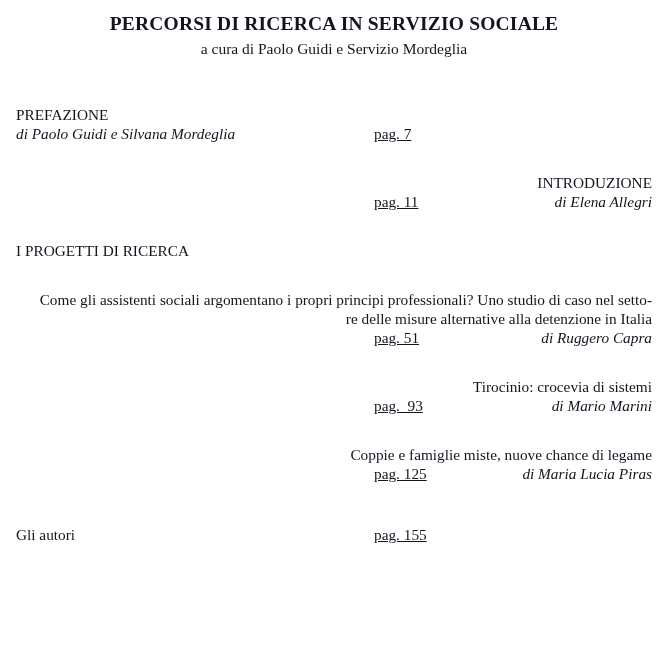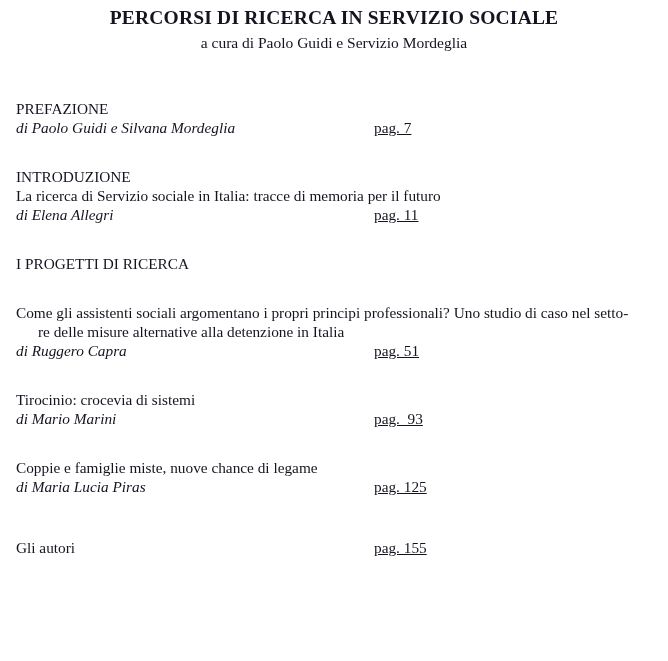--- a/index.html
+++ b/index.html
@@ -13,21 +13,21 @@
     overflow: hidden;
     font-family: "Liberation Serif", "DejaVu Serif", serif;
     color: #141420;
     -webkit-font-smoothing: antialiased;
   }
   .page {
     position: relative;
     width: 668px;
     height: 580px;
     box-sizing: border-box;
-    padding: 0 16px;
+    padding: 6px 16px;
   }
 
   
   .doc-title {
     text-align: center;
     font-size: 19.5px;
     font-weight: bold;
     letter-spacing: 0.2px;
     margin: 0;
     padding-top: 7px;
@@ -92,21 +92,21 @@
   
   .justified {
     text-align: justify;
     text-align-last: justify;
     font-size: 15.3px;
     line-height: 19px;
     width: 636px;
   }
 
   .section-gap-lg { margin-top: 30px; }
-  .section-gap-sm { margin-top: 30px; }
+  .section-gap-sm { margin-top: 30px; text-align: right; }
 </style>
 </head>
 <body>
 
 <div class="page">
 
   <h1 class="doc-title">PERCORSI DI RICERCA IN SERVIZIO SOCIALE</h1>
   <p class="doc-subtitle">a cura di Paolo Guidi e Servizio Mordeglia</p>
 
   <div class="toc">
@@ -114,21 +114,20 @@
     <div class="entry">
       <div class="line heading">PREFAZIONE</div>
       <div class="row">
         <span class="label italic">di Paolo Guidi e Silvana Mordeglia</span>
         <span class="pagenum">pag. 7</span>
       </div>
     </div>
 
     <div class="entry section-gap-sm">
       <div class="line heading">INTRODUZIONE</div>
-      <div class="line">La ricerca di Servizio sociale in Italia: tracce di memoria per il futuro</div>
       <div class="row">
         <span class="label italic">di Elena Allegri</span>
         <span class="pagenum">pag. 11</span>
       </div>
     </div>
 
     <div class="entry section-gap-lg">
       <div class="line heading">I PROGETTI DI RICERCA</div>
     </div>
 

